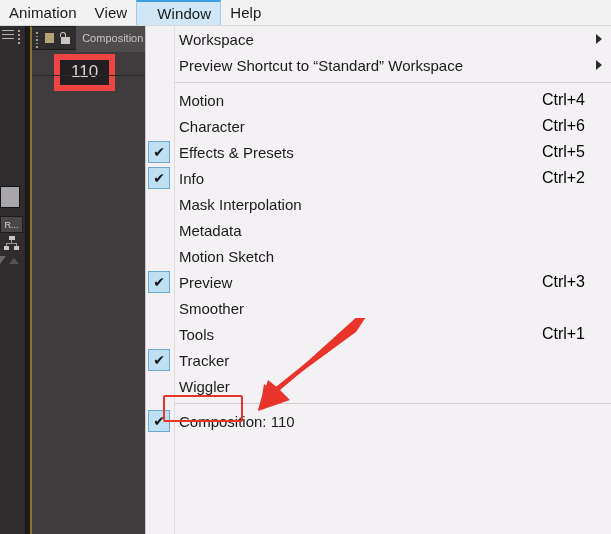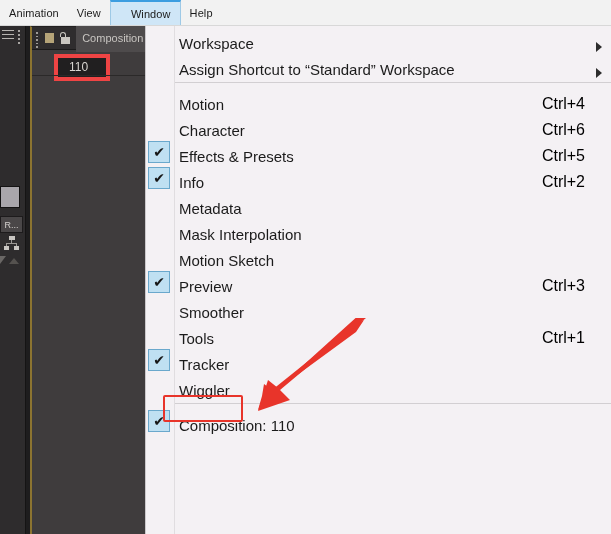--- a/index.html
+++ b/index.html
@@ -20,21 +20,21 @@
     position: absolute; left: 0; top: 0;
     width: 611px; height: 26px;
     background: #f2f2f2;
     border-bottom: 1px solid #d8d8d8;
     display: flex; align-items: stretch;
     z-index: 40;
   }
   .menu-title {
     display: flex; align-items: center;
     padding: 0 9px;
-    font-size: 11px;
+    font-size: 15px;
     color: #1a1a1a;
     white-space: nowrap;
     letter-spacing: 0.1px;
   }
   .menu-title.active {
     background: #cfe6f7;
     border-top: 2px solid #3c9de0;
     border-left: 1px solid #9ec9e6;
     border-right: 1px solid #9ec9e6;
     padding-top: 0;
@@ -151,24 +151,24 @@
     color: #c8c5c1;
     font-size: 11px;
     display: flex; align-items: center;
     padding: 0 6px;
     white-space: nowrap;
     overflow: hidden;
   }
   #compname {
     position: absolute; left: 22px; top: 27px;
     background: #211f20;
-    border: 4px solid #ef4444;
+    border: 6px solid #ef4444;
     color: #d8d5d1;
-    font-size: 12px;
-    padding: 2px 18px 3px 11px;
+    font-size: 17px;
+    padding: 2px 11px 3px 11px;
   }
   #comp-hr {
     position: absolute; left: 0; top: 48px;
     width: 113px; height: 1px;
     background: #2b2929;
   }
 
   
   #dropdown {
     position: absolute; left: 145px; top: 26px;
@@ -177,21 +177,21 @@
     border-left: 1px solid #cbc8cb;
     z-index: 30;
   }
   #menulist {
     position: absolute; left: 0; top: 0;
     width: 466px;
   }
   .mrow {
     position: relative;
     height: 26px;
-    display: flex; align-items: flex-end;
+    display: flex; align-items: center;
     font-size: 15px;
     color: #1b1b1b;
     white-space: nowrap;
   }
   .mrow .chk {
     position: absolute; left: 2px; top: 2px;
     width: 22px; height: 22px;
     background: #bfe0f2;
     border: 1px solid #6aa8cc;
     display: flex; align-items: center; justify-content: center;
@@ -305,21 +305,21 @@
   </div>
 
   <div id="dropdown">
     <div id="gutter"></div>
     <div id="menulist">
         <div class="mrow">
           <span class="lbl">Workspace</span>
           <span class="arrow"></span>
         </div>
         <div class="mrow">
-          <span class="lbl">Assign Shortcut to “Standard” Workspace</span>
+          <span class="lbl">Preview Shortcut to “Standard” Workspace</span>
           <span class="arrow"></span>
         </div>
         <div class="sep"></div>
         <div class="mrow">
           <span class="lbl">Motion</span>
           <span class="accel">Ctrl+4</span>
         </div>
         <div class="mrow">
           <span class="lbl">Character</span>
           <span class="accel">Ctrl+6</span>
@@ -328,24 +328,24 @@
           <div class="chk">✔</div>
           <span class="lbl">Effects &amp; Presets</span>
           <span class="accel">Ctrl+5</span>
         </div>
         <div class="mrow">
           <div class="chk">✔</div>
           <span class="lbl">Info</span>
           <span class="accel">Ctrl+2</span>
         </div>
         <div class="mrow">
+          <span class="lbl">Mask Interpolation</span>
+        </div>
+        <div class="mrow">
           <span class="lbl">Metadata</span>
-        </div>
-        <div class="mrow">
-          <span class="lbl">Mask Interpolation</span>
         </div>
         <div class="mrow">
           <span class="lbl">Motion Sketch</span>
         </div>
         <div class="mrow">
           <div class="chk">✔</div>
           <span class="lbl">Preview</span>
           <span class="accel">Ctrl+3</span>
         </div>
         <div class="mrow">

